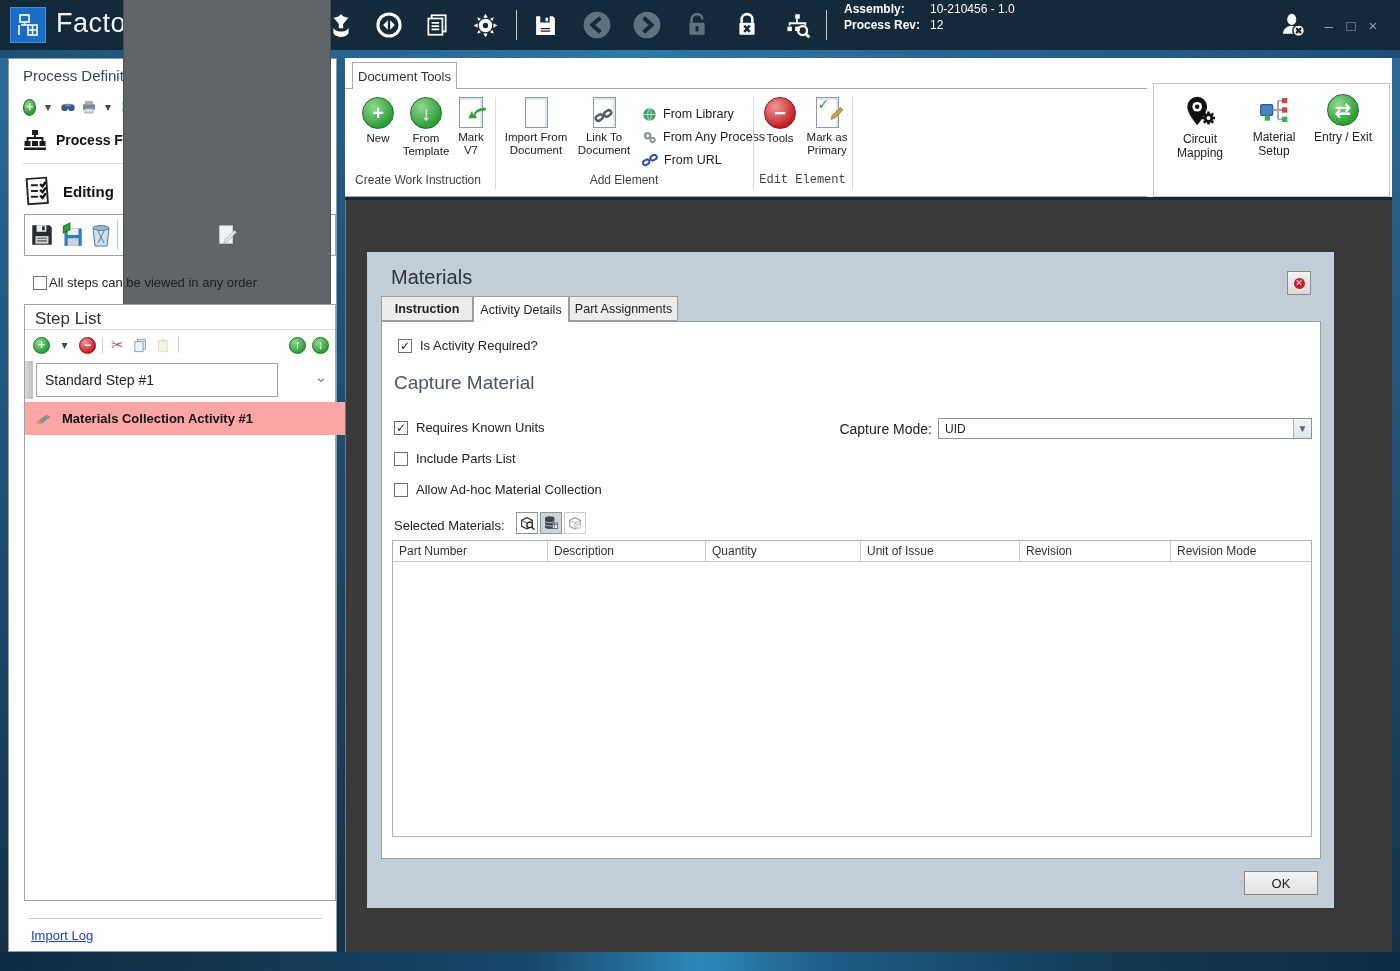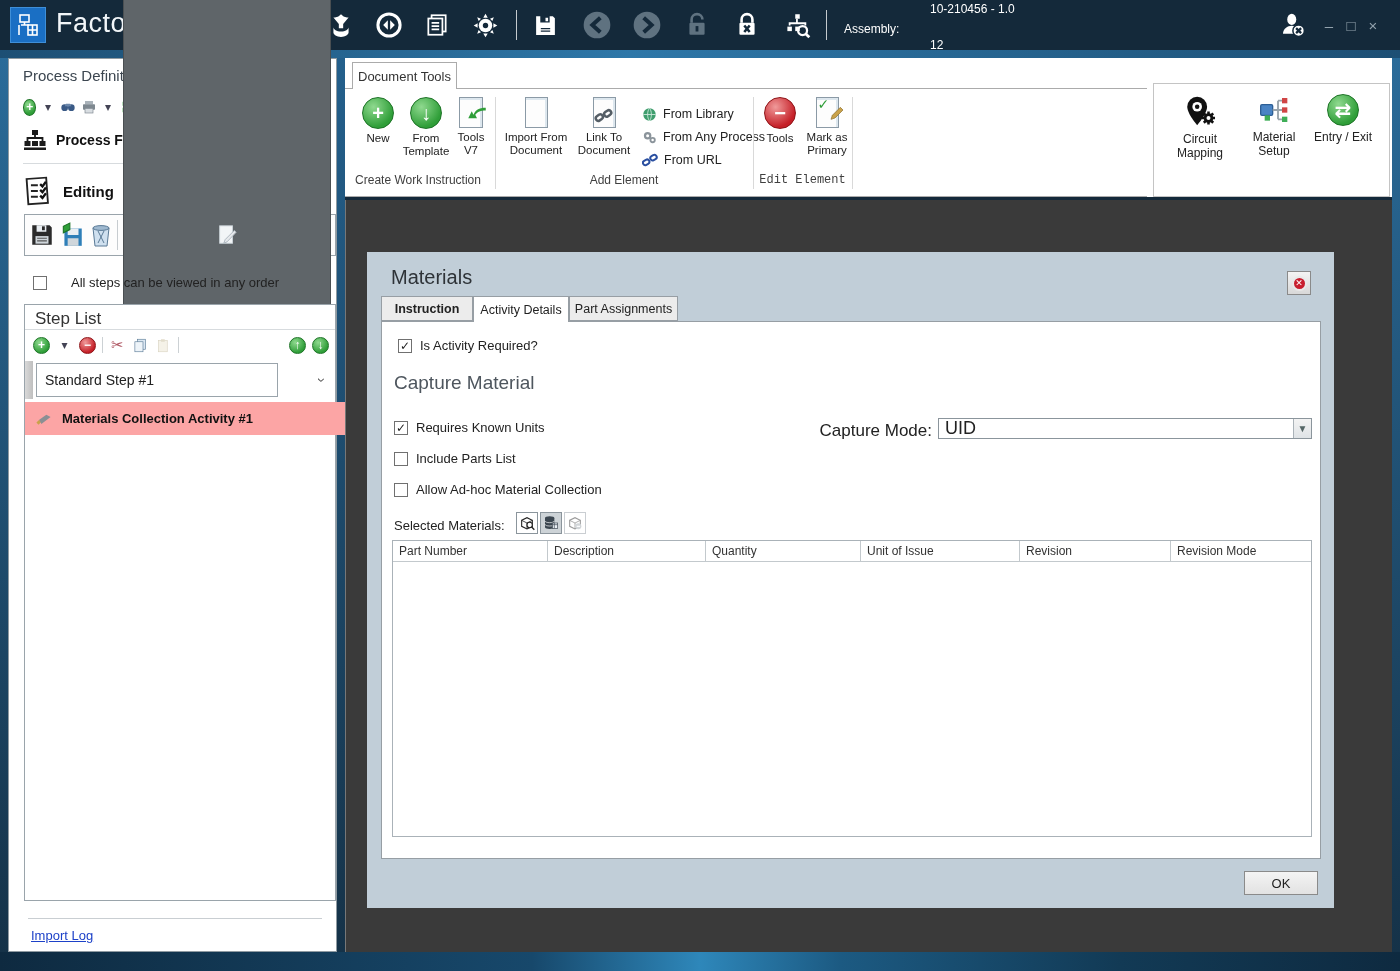--- a/index.html
+++ b/index.html
@@ -29,21 +29,21 @@
   .appname { left:56px; top:8px; font-size:27px; font-weight:300; color:#f2f6f9; letter-spacing:.5px; }
   .appname b { font-weight:500; }
   .tm { font-size:9px; vertical-align:top; color:#9fb2bf; }
   .tb-ic { width:42px; height:42px; top:4px; display:flex; align-items:center; justify-content:center;
            color:#fff; }
   .tb-ic.active { background:#f5f6f7; color:#17303f; }
   .tb-ic.dim { color:#5f7280; }
   .tb-sep { top:10px; width:1px; height:30px; background:rgba(255,255,255,.75); }
   .asm { color:#fff; font-size:12px; line-height:15.5px; }
   .asm-row { display:flex; }
-  .asm-lbl { width:86px; font-weight:400;margin-top:20px; }
+  .asm-lbl { width:86px; font-weight:700; }
   .winbtn { top:14px; width:22px; height:22px; color:#93a2ad; font-size:15px;
             display:flex; align-items:center; justify-content:center; }
 
   
   .ball { display:inline-flex; align-items:center; justify-content:center; border-radius:50%;
           color:#fff; font-weight:700; }
   .b-green { background:radial-gradient(circle at 35% 30%,#8fd98f,#2f9e38 70%); border:1px solid #1d7326; }
   .b-red   { background:radial-gradient(circle at 35% 30%,#f09a9a,#c51f27 70%); border:1px solid #8e1418; }
   .b-blue  { background:radial-gradient(circle at 35% 30%,#9ec7ef,#2166b1 70%); border:1px solid #174a83; }
   .big { width:32px; height:32px; font-size:20px; }
@@ -64,21 +64,21 @@
   .circ-down { width:22px; height:22px; border:2px solid #a9b2b8; border-radius:50%; color:#a9b2b8;
                display:flex; align-items:center; justify-content:center; font-size:13px; font-weight:700; margin-left:auto; }
   .sb-div { left:14px; top:104px; width:302px; height:1px; background:#d7dbde; }
   .edit-row { left:16px; top:112px; width:300px; height:40px; display:flex; align-items:center; gap:10px; }
   .edit-label { font-weight:700; font-size:15px; color:#111; }
   .edit-box { left:15px; top:155px; width:312px; height:42px; border:1px solid #9aa4ab; background:#fdfdfd;
               display:flex; align-items:center; padding:0 4px; }
   .ebtn { width:34px; height:34px; display:flex; align-items:center; justify-content:center; margin-right:4px; }
   .ebtn-sep { width:1px; height:30px; background:#c7ccd0; margin-left:auto; }
   .ebtn.dark { background:#5f6569; border:1px solid #4a4f52; margin:0 0 0 6px; }
-  .any-order { left:24px; top:216px; display:flex; align-items:center; gap:24px; font-size:13px; color:#222; }
+  .any-order { left:24px; top:216px; display:flex; align-items:center; gap:2px; font-size:13px; color:#222; }
   .cb { width:14px; height:14px; border:1px solid #707070; background:#fff; display:inline-flex;
         align-items:center; justify-content:center; font-size:12px; color:#222; flex:0 0 auto; }
   .cb.on::before { content:"\2713"; font-weight:700; }
   .steplist { left:15px; top:245px; width:312px; height:597px; border:1px solid #9aa4ab; background:#fff; }
   .sl-title { left:10px; top:4px; font-size:17px; color:#333; }
   .sl-div { left:0; top:24px; width:100%; height:1px; background:#d7dbde; }
   .sl-tools { left:8px; top:29px; width:296px; height:22px; display:flex; align-items:center; gap:6px; }
   .sl-sep { width:1px; height:16px; background:#ccd1d4; }
   .sl-spacer { flex:1; }
   .step-row { left:0px; top:56px; width:310px; height:38px; display:flex; align-items:center; }
@@ -117,24 +117,24 @@
                border:1px solid #8a8a8a; display:flex; align-items:center; justify-content:center; }
   .dlg-close .tgt { width:15px; height:15px; border-radius:50%; background:#c81e2e; border:2px solid #e9e9e9;
                     color:#fff; font-size:9px; font-weight:700; display:flex; align-items:center; justify-content:center; }
   .dtab { top:44px; height:25px; background:#ececec; border:1px solid #979ea4;
           display:flex; align-items:center; justify-content:center; font-size:12.5px; color:#222; }
   .dtab.sel { background:#fff; border-bottom:none; height:26px; z-index:3; }
   .dtab.bold { font-weight:700; }
   .dlg-panel { left:14px; top:69px; width:940px; height:538px; background:#fff; border:1px solid #979ea4; }
   .chk-row { display:flex; align-items:center; gap:8px; font-size:13px; color:#222; position:absolute; }
   .sect-title { left:12px; top:50px; font-size:19px; font-weight:300; color:#4e565e; }
-  .cm-label { left:430px; top:99px; width:120px; text-align:right; font-size:17px; color:#222; }
+  .cm-label { left:430px; top:99px; width:120px; text-align:right; font-size:14px; color:#222; }
   .cm-select { left:556px; top:96px; width:374px; height:21px; border:1px solid #8b959c; background:#fff;
                display:flex; align-items:center; }
-  .cm-value { padding-left:6px; font-size:18px; color:#222; flex:1; }
+  .cm-value { padding-left:6px; font-size:12px; color:#222; flex:1; }
   .cm-dd { width:18px; height:19px; background:linear-gradient(#f3f3f3,#dfe3e6); border-left:1px solid #aab2b8;
            display:flex; align-items:center; justify-content:center; color:#566; font-size:10px; }
   .selmat { left:12px; top:196px; font-size:13px; color:#222; }
   .matbtn { top:190px; width:22px; height:22px; border:1px solid #8b959c; background:#fff;
             display:flex; align-items:center; justify-content:center; }
   .matbtn.pressed { background:#cdd3d7; }
   .matbtn.disabled { opacity:.45; }
   .grid { left:10px; top:218px; width:920px; height:297px; border:1px solid #aab2b8; background:#fff; }
   .grid-head { display:flex; height:21px; border-bottom:1px solid #c3c9cd; }
   .gh-cell { border-right:1px solid #c3c9cd; font-size:12px; color:#333; display:flex; align-items:center;
@@ -505,21 +505,21 @@
       <div class="abs bigbtn" style="left:56px; width:50px;">
         <span class="ball b-green big">↓</span>
         <span class="lbl">From Template</span>
       </div>
       <div class="abs bigbtn" style="left:106px; width:40px;">
         <span class="doc" style="width:24px; height:31px;">
             <svg width="22" height="14" viewBox="0 0 24 16" style="position:absolute; right:-6px; top:8px;">
               <path d="M22 2c-8 0-12 3-14 8l-2-4-4 8h10l-2-4c3-4 6-5 12-5z" fill="#2f9e38"></path>
             </svg>
           </span>
-        <span class="lbl">Tools V7</span>
+        <span class="lbl">Mark V7</span>
       </div>
       <div class="abs rb-group-label" style="left:0; width:146px;">Create Work Instruction</div>
       <div class="abs rb-sep" style="left:150px;"></div>
 
       <div class="abs bigbtn" style="left:157px; width:68px;">
         <span class="doc" style="width:23px; height:31px;"></span>
         <span class="lbl">Import From Document</span>
       </div>
       <div class="abs bigbtn" style="left:228px; width:62px;">
         <span class="doc" style="width:23px; height:31px;">

